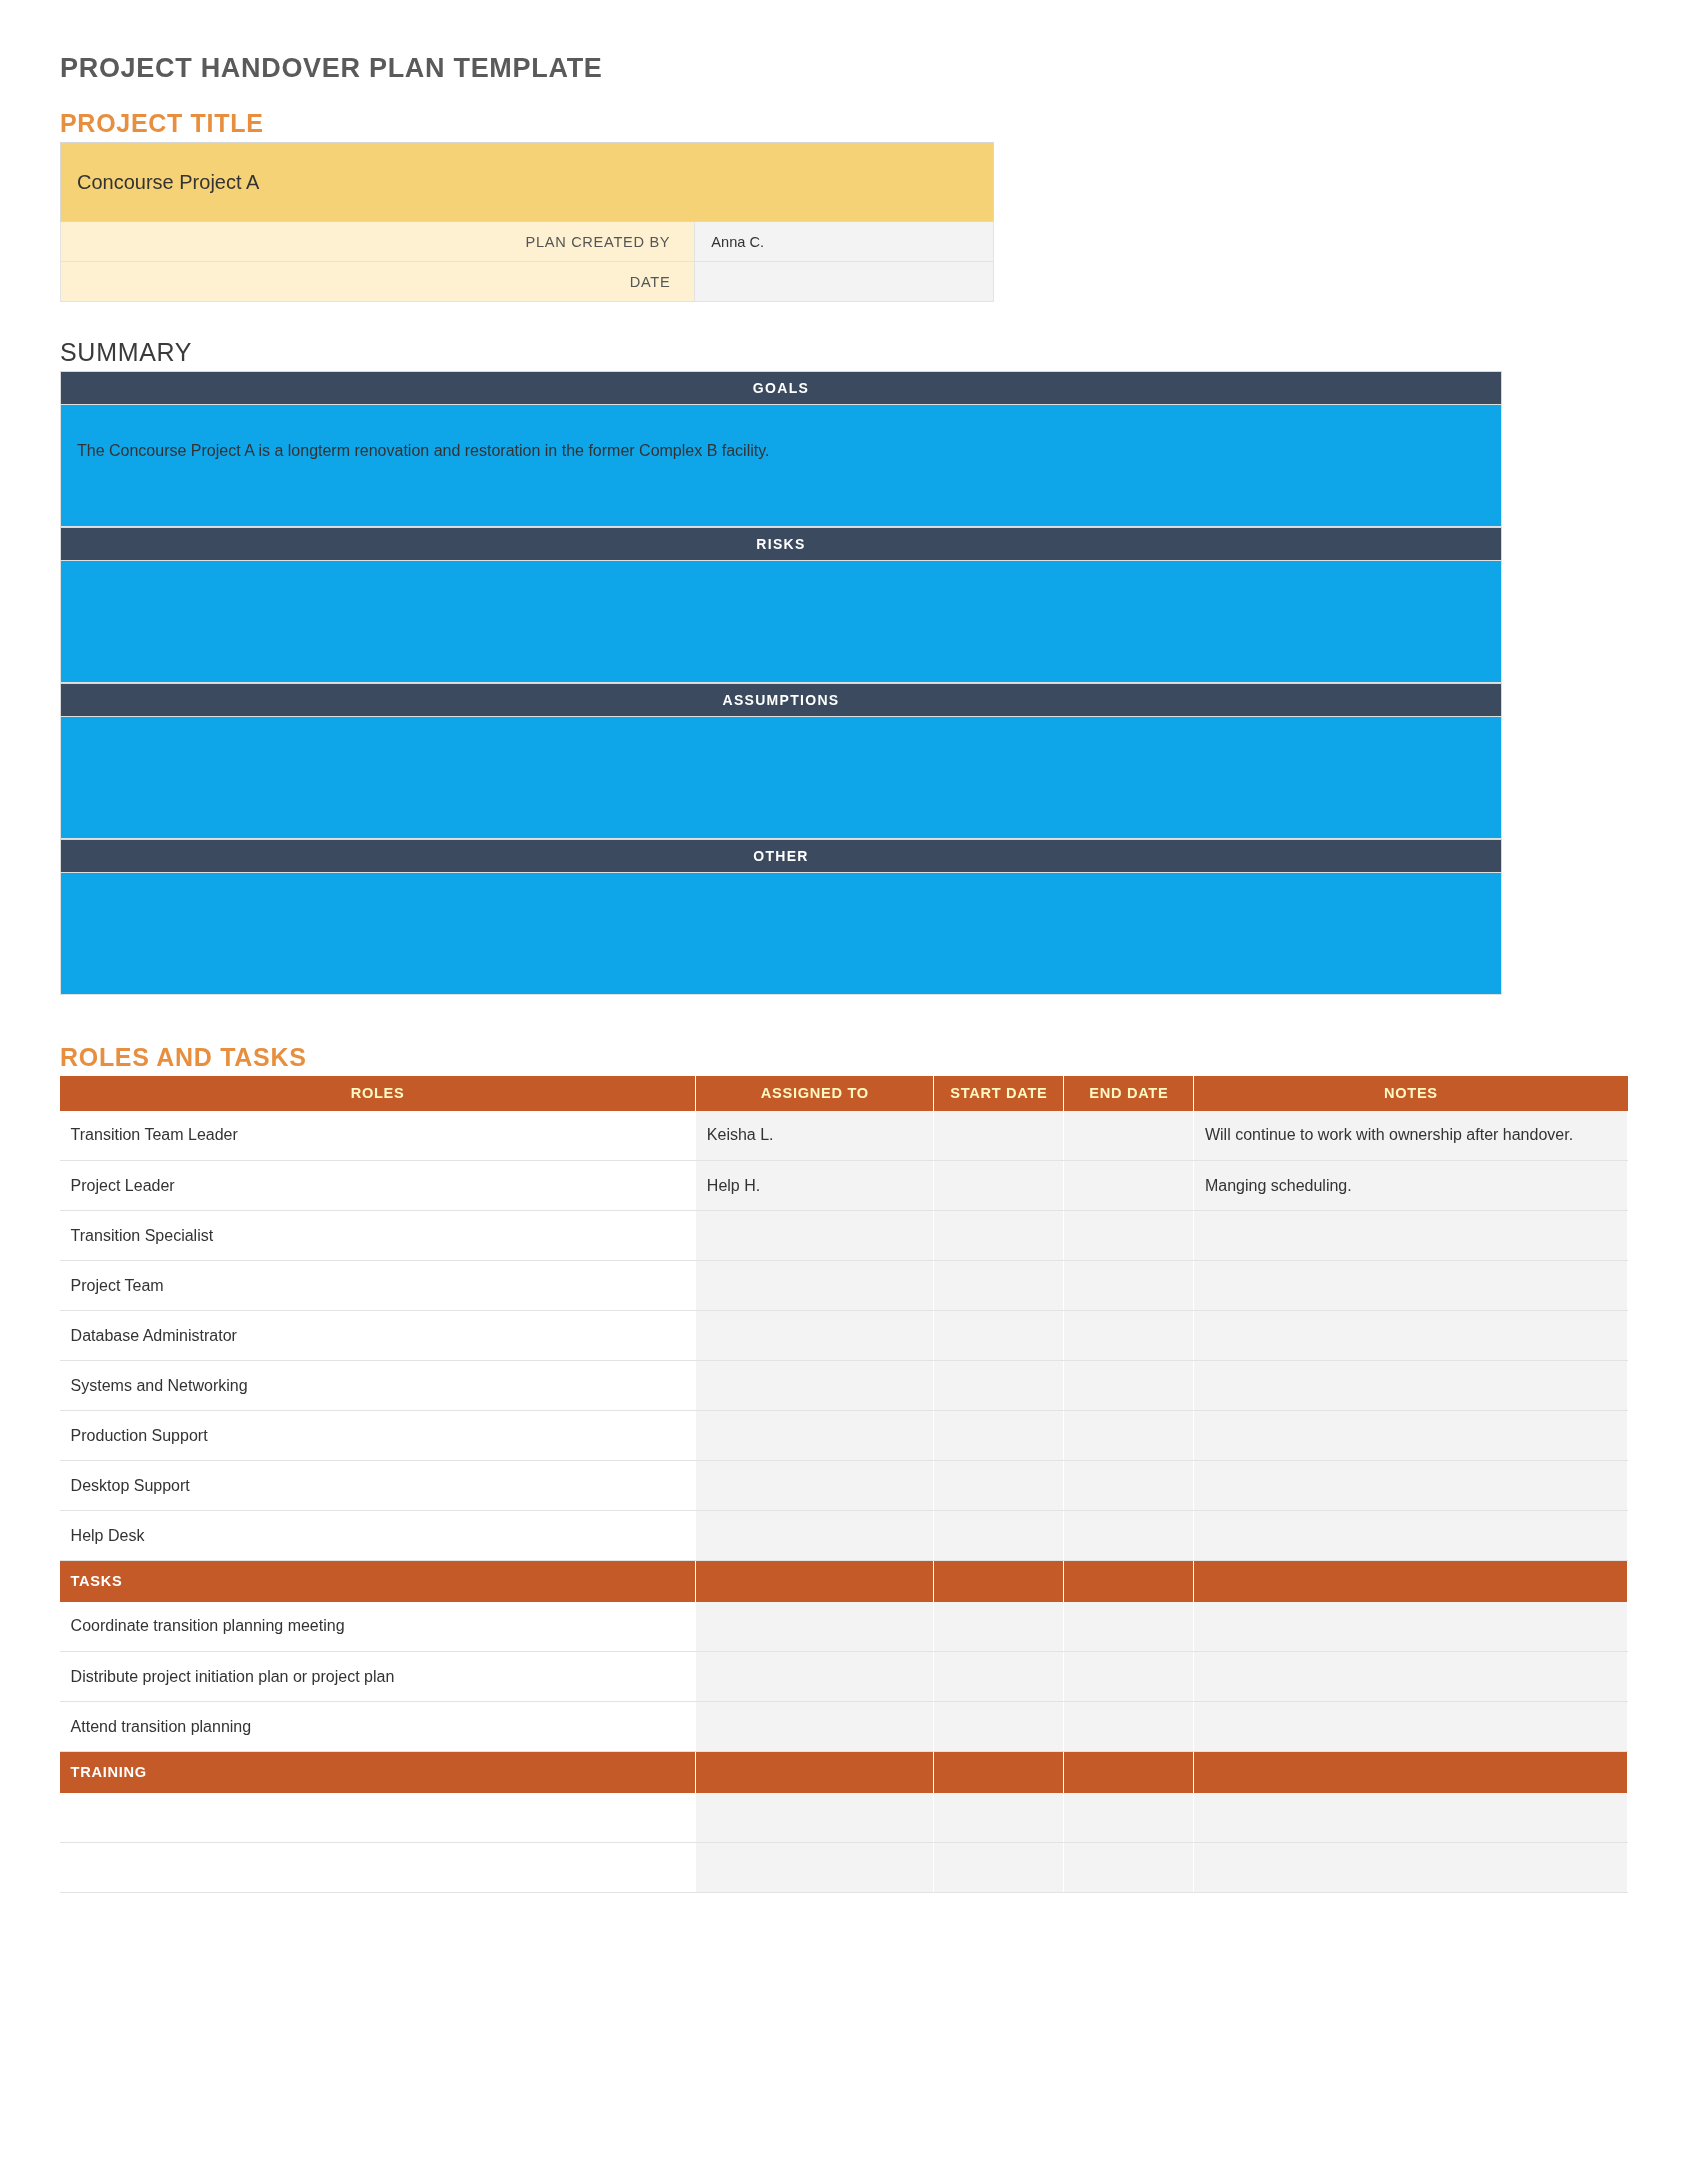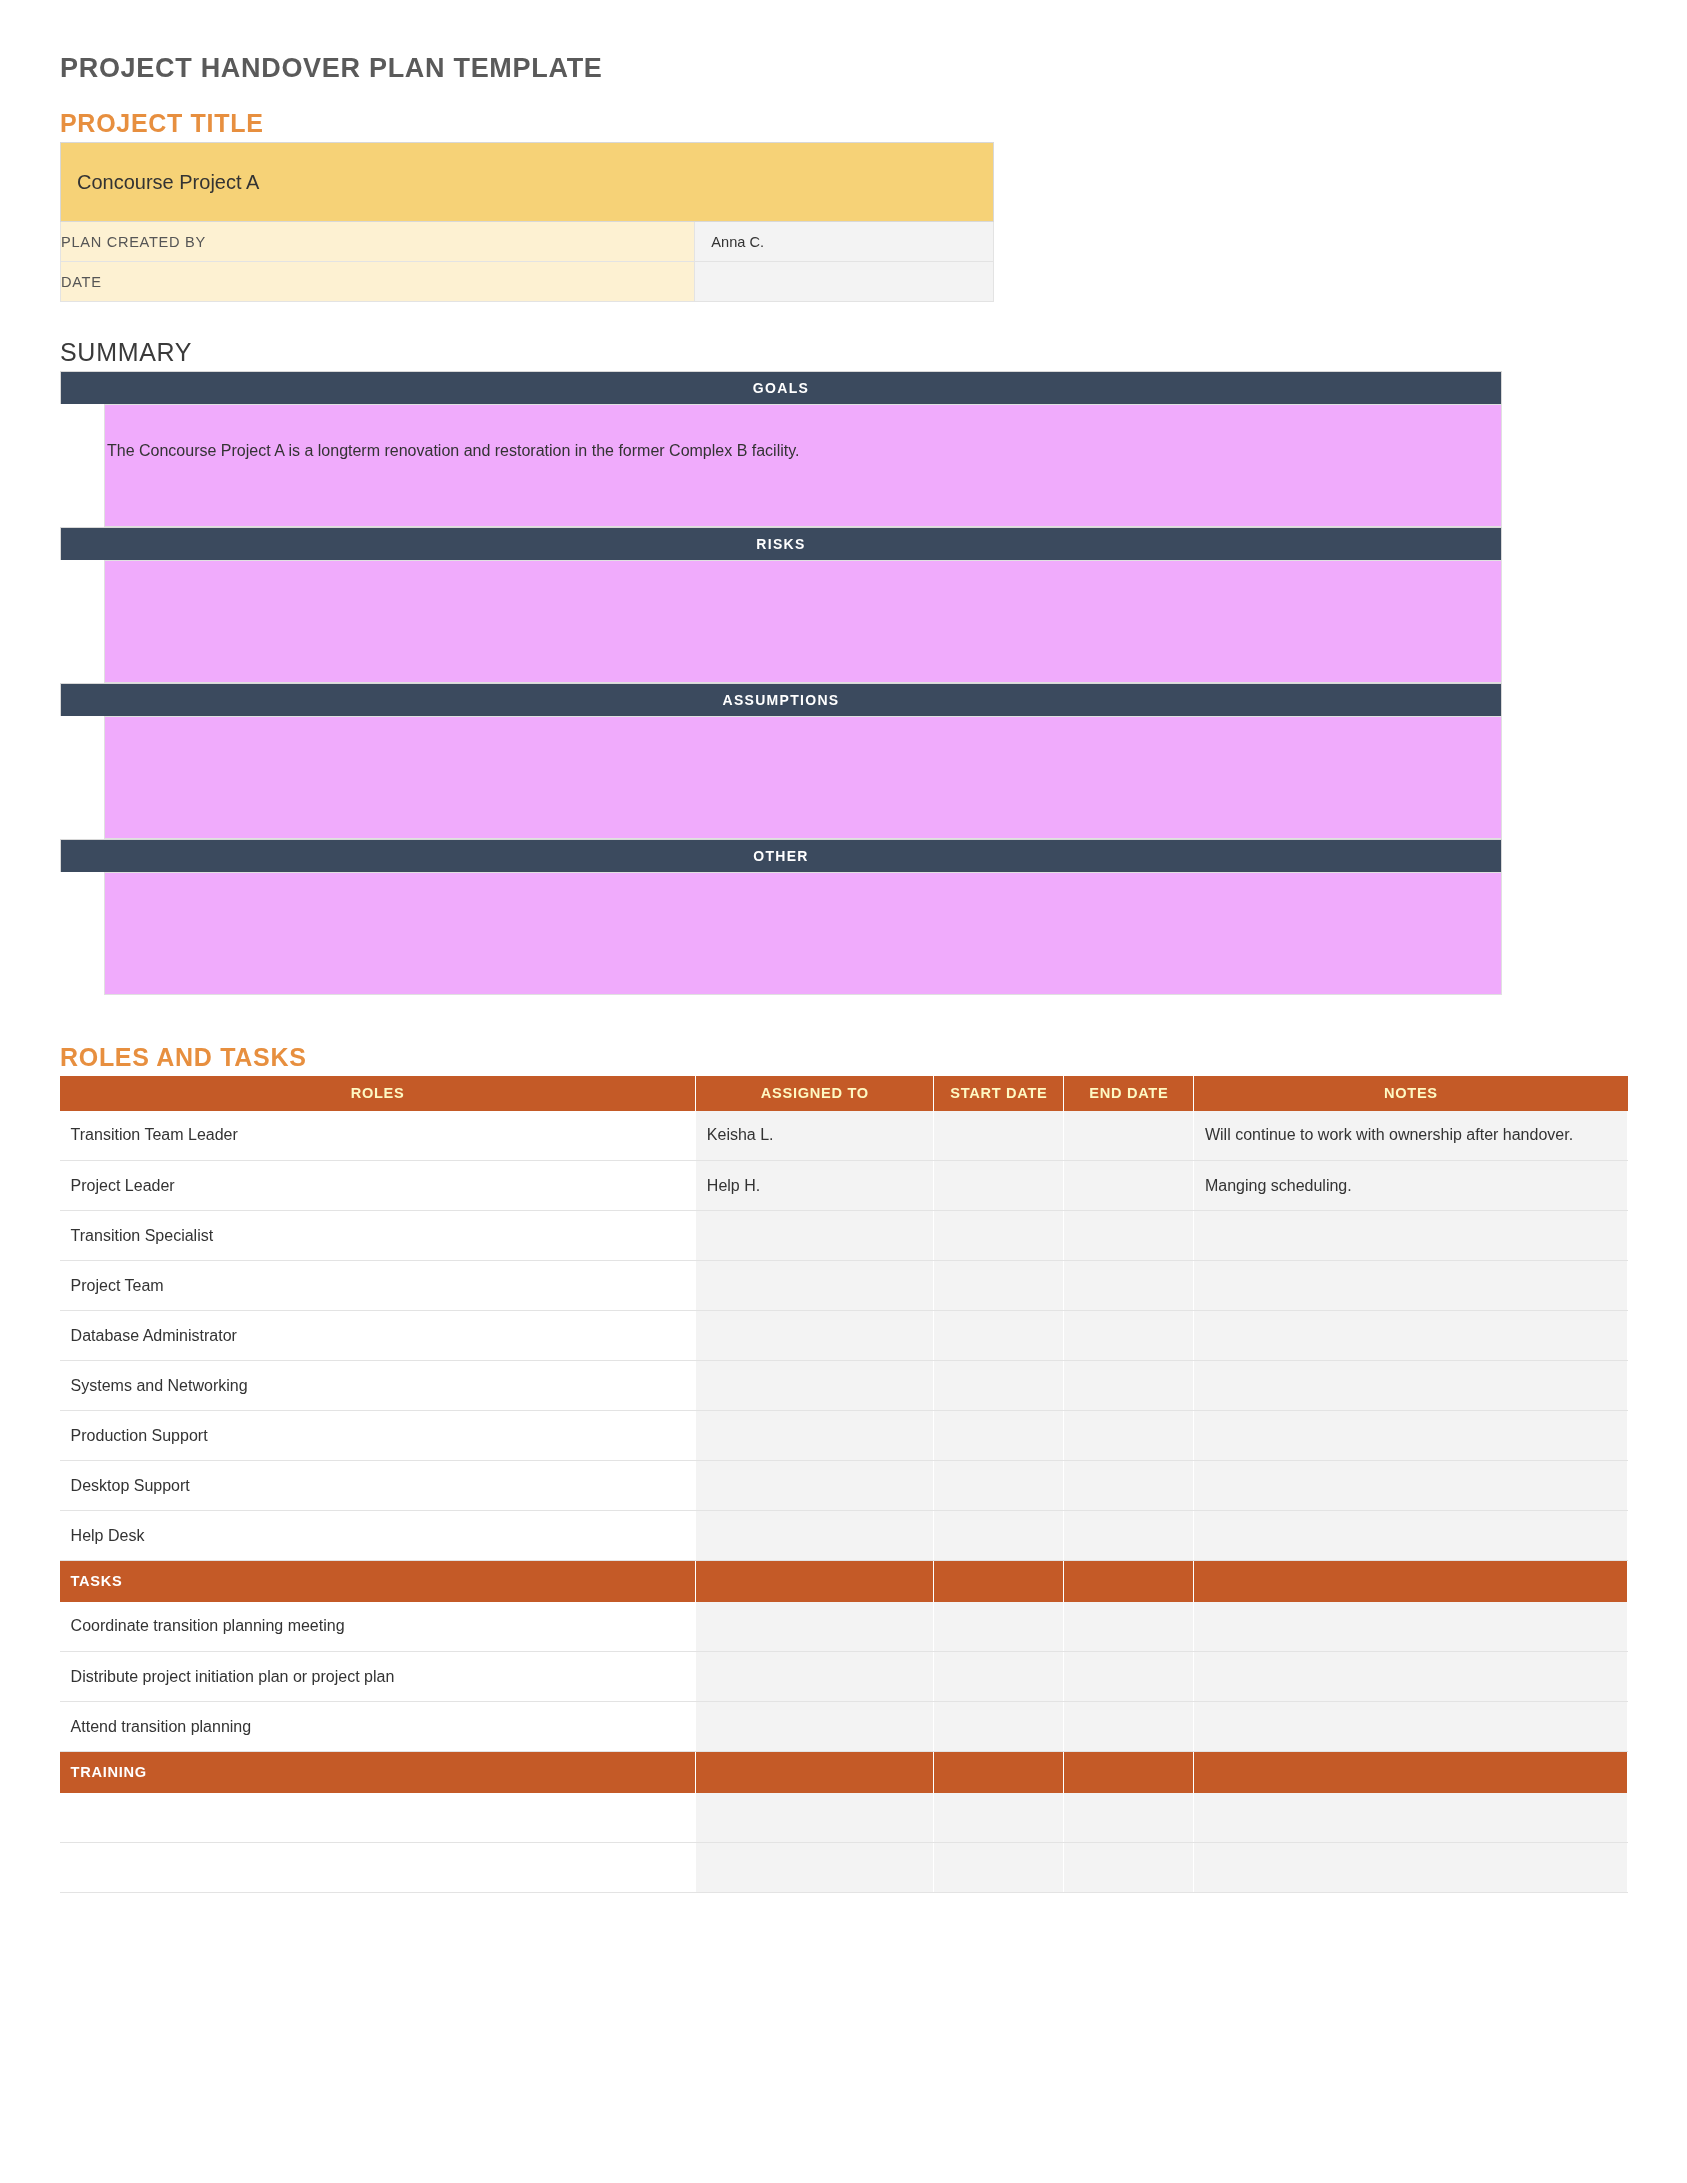--- a/index.html
+++ b/index.html
@@ -48,21 +48,22 @@
     color: #333;
   }
   .pt-meta td {
     border: 0.7px solid #e3e3e3;
     height: 40px;
     font-size: 14.6px;
     vertical-align: middle;
   }
   .pt-meta-label {
     background: #fdf1d2;
-    padding-right: 13px;
+    text-align: right;
+    padding-right: 24px;
     width: 635px;
     letter-spacing: 0.7px;
     color: #555;
   }
   .pt-meta-val {
     background: #f3f3f3;
     padding-left: 16px;
     width: 299px;
   }
 
@@ -76,27 +77,26 @@
     color: #fff;
     text-align: center;
     font-size: 14px;
     font-weight: bold;
     letter-spacing: 1.3px;
     padding: 8px 0;
     border: 0.7px solid #d8d8d8;
     border-bottom: none;
   }
   .sum-body {
-    background: #f0abfc;
+    background: #0ea5e9;
     border: 0.7px solid #e0e0e0;
     height: 123px;
-    padding: 37px 16px 0 2px;
+    padding: 37px 16px 0 16px;
     font-size: 16px;
     color: #333;
-    margin-left: 44px;
   }
   .sum-body.tall { height: 123px; }
 
   
   .roles-wrap { margin-top: 48px; width: 1568px; }
   .rt-table {
     width: 100%;
     border-collapse: collapse;
     font-size: 16px;
   }

